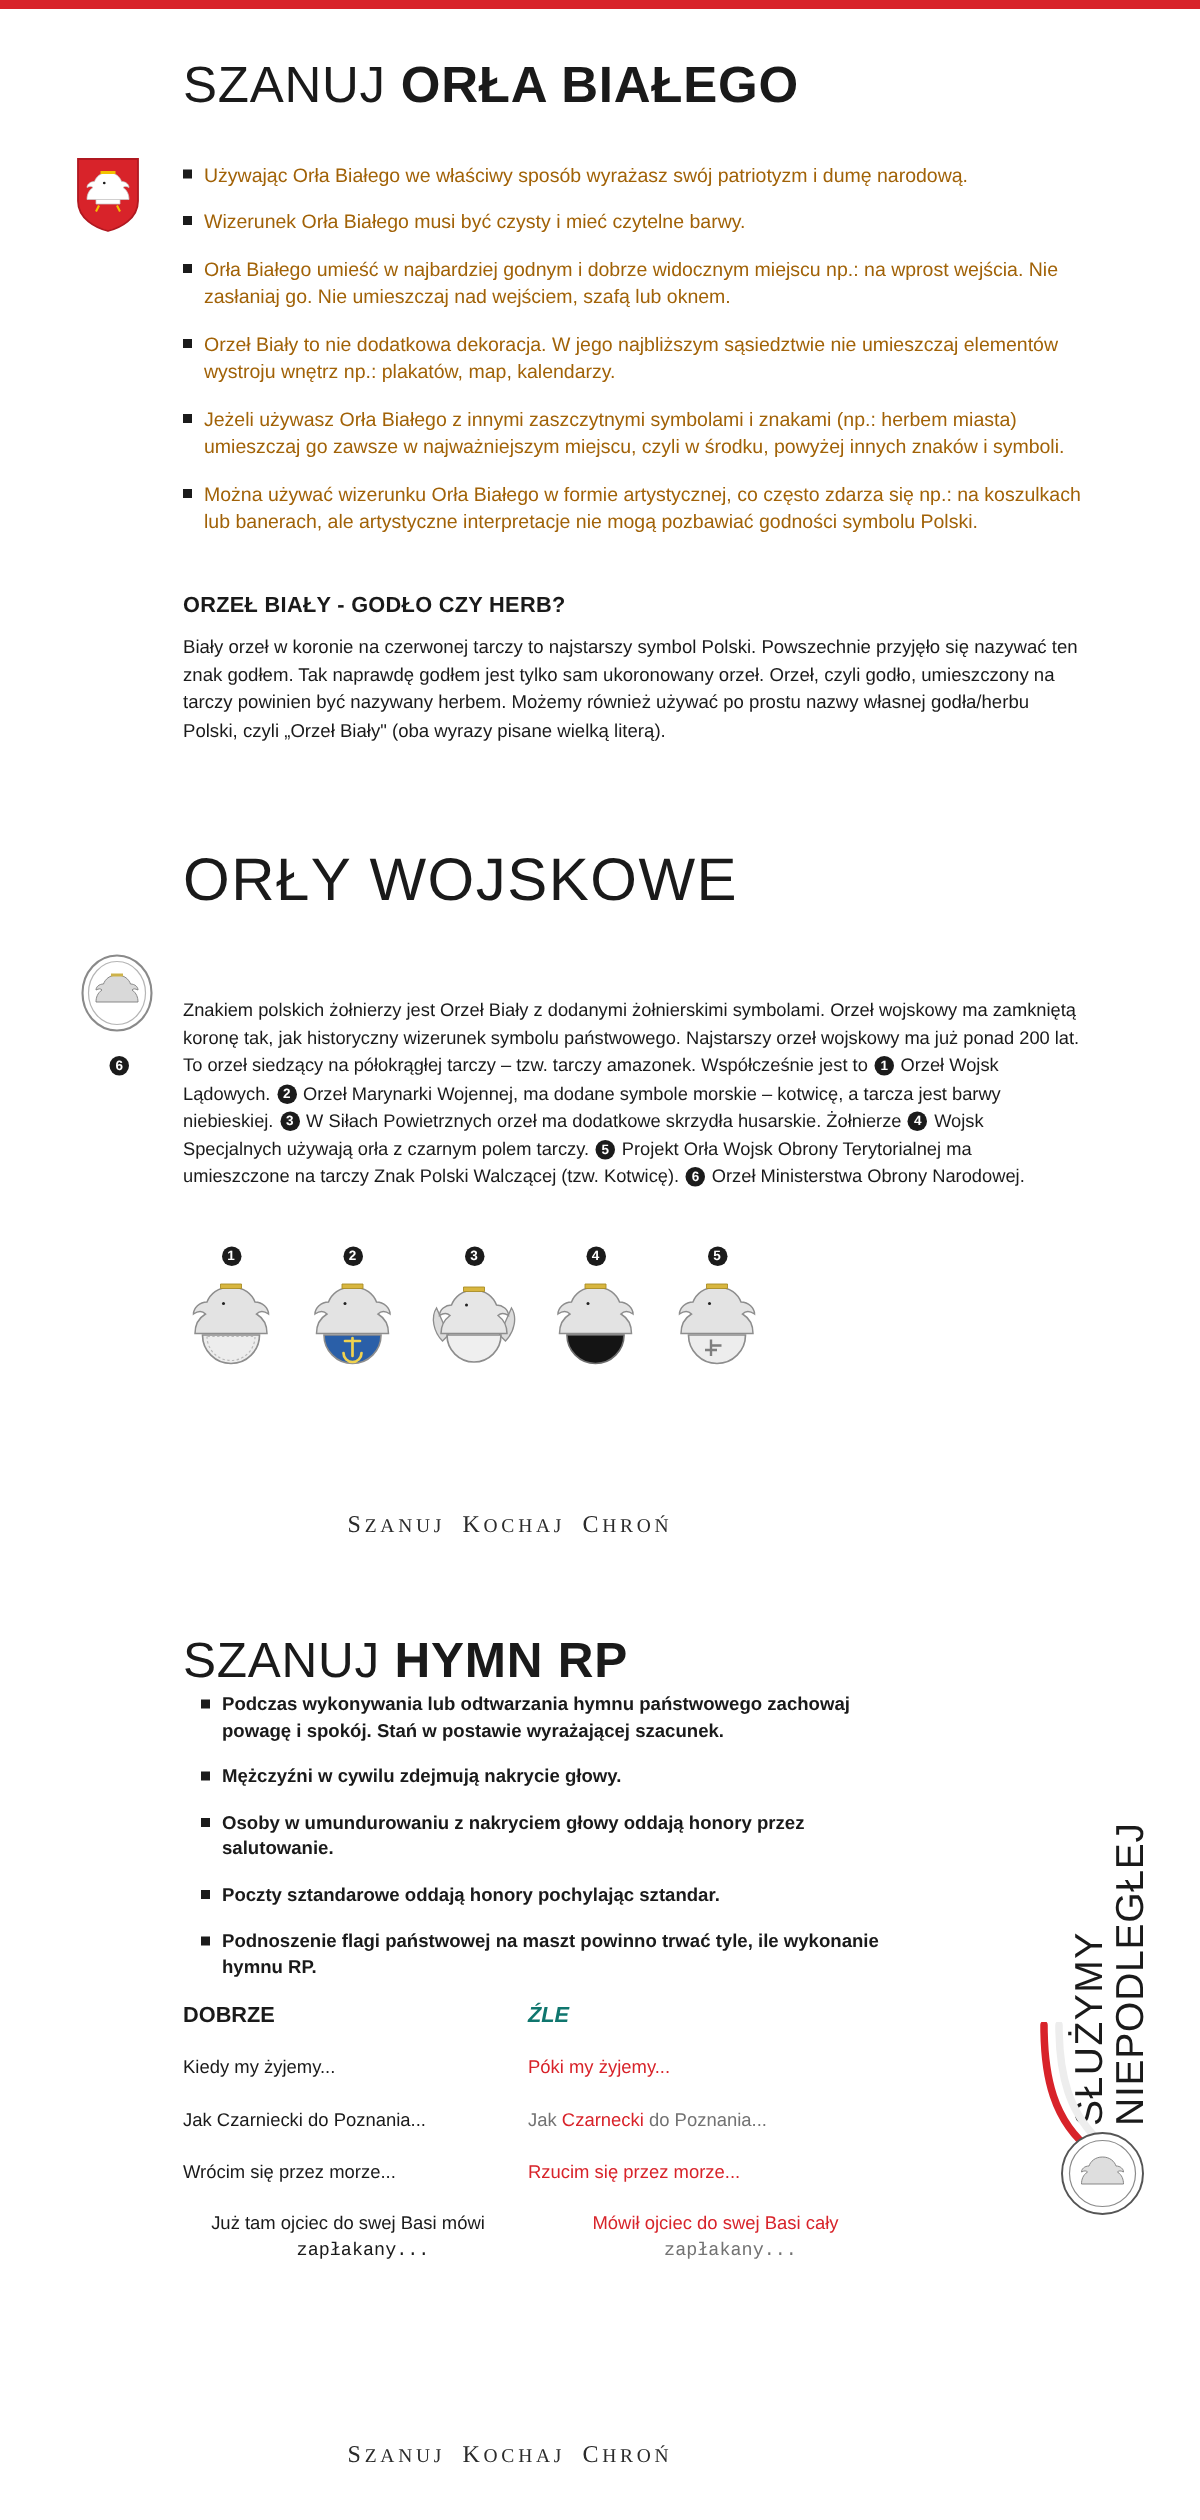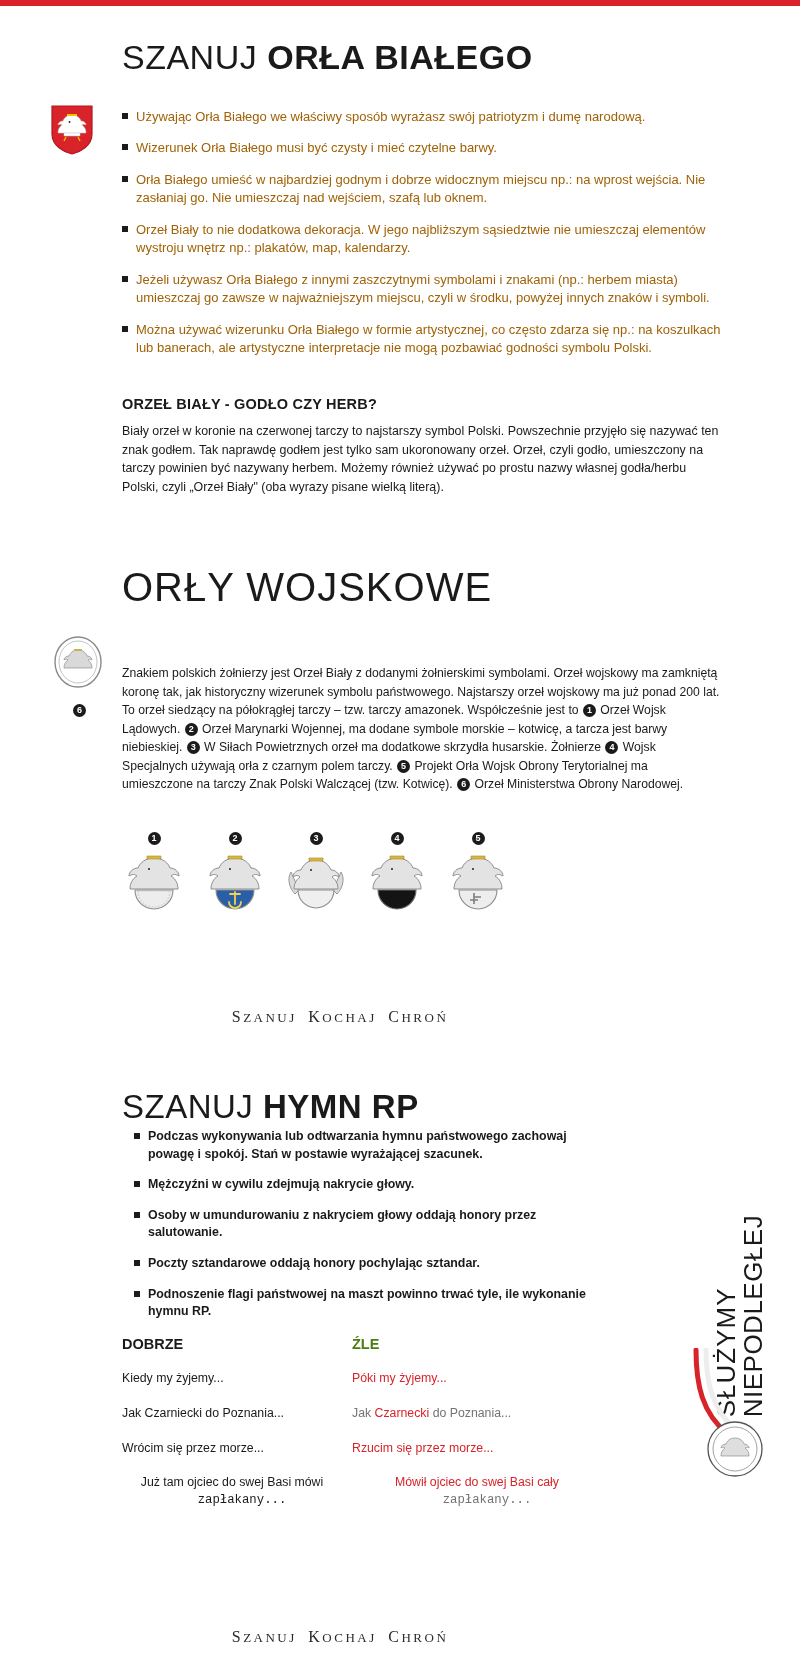--- a/index.html
+++ b/index.html
@@ -188,21 +188,21 @@
     position: absolute;
     left: 0; top: 5px;
     width: 6px; height: 6px;
     background: #1b1b1b;
   }
 
   
   .col-good { position: absolute; left: 122px; top: 1336px; width: 220px; }
   .col-bad  { position: absolute; left: 352px; top: 1336px; width: 250px; }
   .col-head { font-size: 14.5px; font-weight: 700; margin-bottom: 18px; }
-  .col-head.bad { color: #4d7c0f; }
+  .col-head.bad { color: #0f766e; font-style: italic; }
   .col-line {
     font-size: 12.3px;
     line-height: 1.45;
     margin-bottom: 17px;
   }
   .col-line.ind { margin-bottom: 0; text-align: center; }
   .col-bad .col-line { color: #d8232a; }
   .red { color: #d8232a; }
   .blk { color: #737373; }
   .indent { display:block; padding-left: 20px; font-family: Liberation Mono, monospace; }

